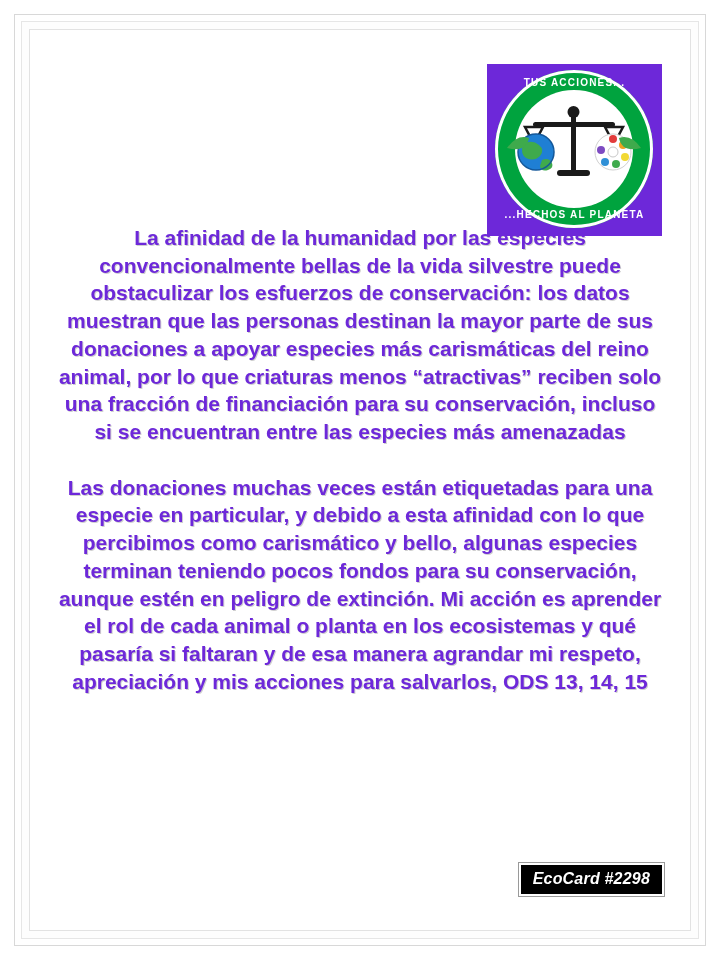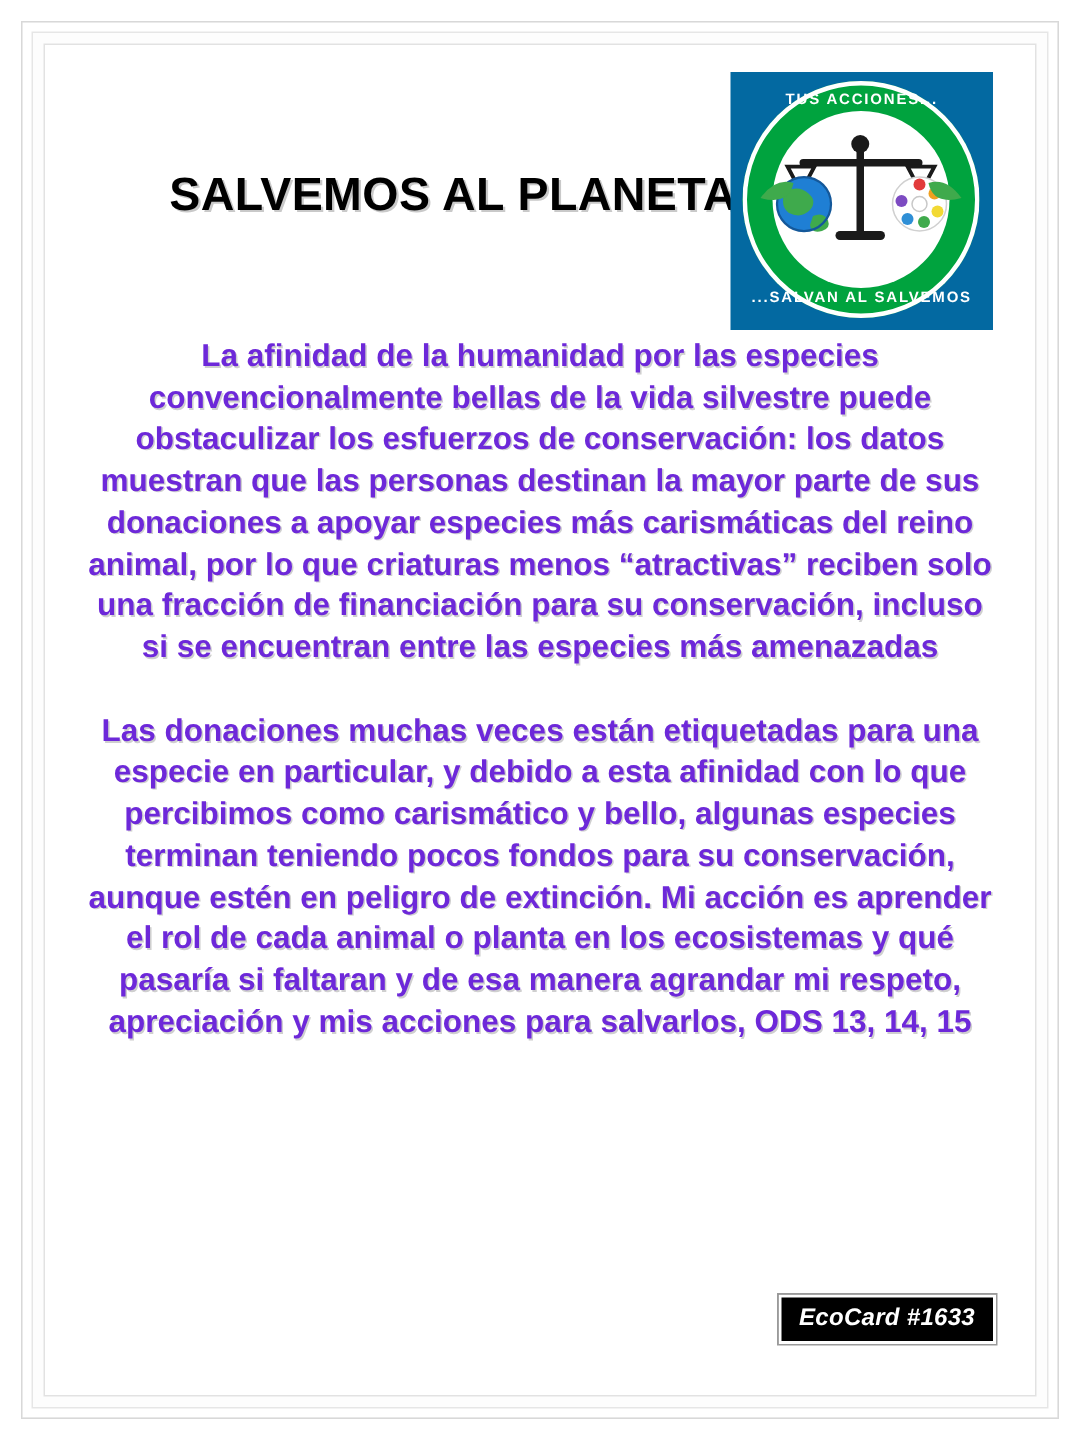--- a/index.html
+++ b/index.html
@@ -62,24 +62,24 @@
     font-weight: bold;
     line-height: 1.28;
     color: #000000;
     text-shadow: 1.5px 1.5px 0 #c9c9c9;
     letter-spacing: 0.3px;
   }
 
   .logo {
     position: absolute;
     right: 6px;
-    top: 0;
+    top: 16px;
     width: 175px;
     height: 172px;
-    background: #0369a1;
+    background: #6d28d9;
   }
   .logo-circle {
     position: absolute;
     left: 8px; top: 6px;
     width: 158px; height: 158px;
     border-radius: 50%;
     background: #00a33e;
     box-shadow: inset 0 0 0 3px #ffffff;
   }
   .logo-inner {
@@ -153,21 +153,20 @@
 </style>
 </head>
 <body>
 
 <div class="card">
   <div class="frame-outer">
     <div class="frame-inner">
       <div class="content">
 
         <div class="header">
-          <div class="title">SALVEMOS AL PLANETA</div>
 
           <div class="logo">
             <div class="logo-circle"></div>
             <div class="logo-inner"></div>
             <svg width="158" height="158" viewBox="0 0 158 158">
 
               <g>
                 <rect x="76" y="44" width="5" height="58" fill="#1a1a1a"></rect>
                 <rect x="62" y="100" width="33" height="6" rx="3" fill="#1a1a1a"></rect>
                 <rect x="38" y="52" width="82" height="5" rx="2.5" fill="#1a1a1a"></rect>
@@ -193,35 +192,35 @@
                 <circle cx="106" cy="80" r="4" fill="#7d4bc2"></circle>
                 <circle cx="118" cy="82" r="5" fill="#ffffff" stroke="#c8c8c8" stroke-width="1"></circle>
               </g>
 
               <g>
                 <path d="M12 78 q10 -14 22 -10 q-3 15 -22 10 z" fill="#3faa4c"></path>
                 <path d="M146 78 q-10 -14 -22 -10 q3 15 22 10 z" fill="#3faa4c"></path>
               </g>
             </svg>
             <div class="logo-top-text">TUS ACCIONES...</div>
-            <div class="logo-bottom-text">...SALVAN AL SALVEMOS</div>
+            <div class="logo-bottom-text">...HECHOS AL PLANETA</div>
           </div>
         </div>
 
         <div class="section">
           <div class="para indent">La afinidad de la humanidad por las especies convencionalmente bellas de la vida silvestre puede obstaculizar los esfuerzos de conservación: los datos muestran que las personas destinan la mayor parte de sus donaciones a apoyar especies más carismáticas del reino animal, por lo que criaturas menos “atractivas” reciben solo una fracción de financiación para su conservación, incluso si se encuentran entre las especies más amenazadas</div>
         </div>
 
         <div class="spacer-sm"></div>
 
         <div class="section">
           <div class="spacer-sm"></div>
           <div class="para">Las donaciones muchas veces están etiquetadas para una especie en particular, y debido a esta afinidad con lo que percibimos como carismático y bello, algunas especies terminan teniendo pocos fondos para su conservación, aunque estén en peligro de extinción. Mi acción es aprender el rol de cada animal o planta en los ecosistemas y qué pasaría si faltaran y de esa manera agrandar mi respeto, apreciación y mis acciones para salvarlos, ODS 13, 14, 15</div>
         </div>
 
       </div>
 
       <div class="badge-wrap">
-        <div class="badge">EcoCard #1633</div>
+        <div class="badge">EcoCard #2298</div>
       </div>
     </div>
   </div>
 </div>
 
 </body></html>

